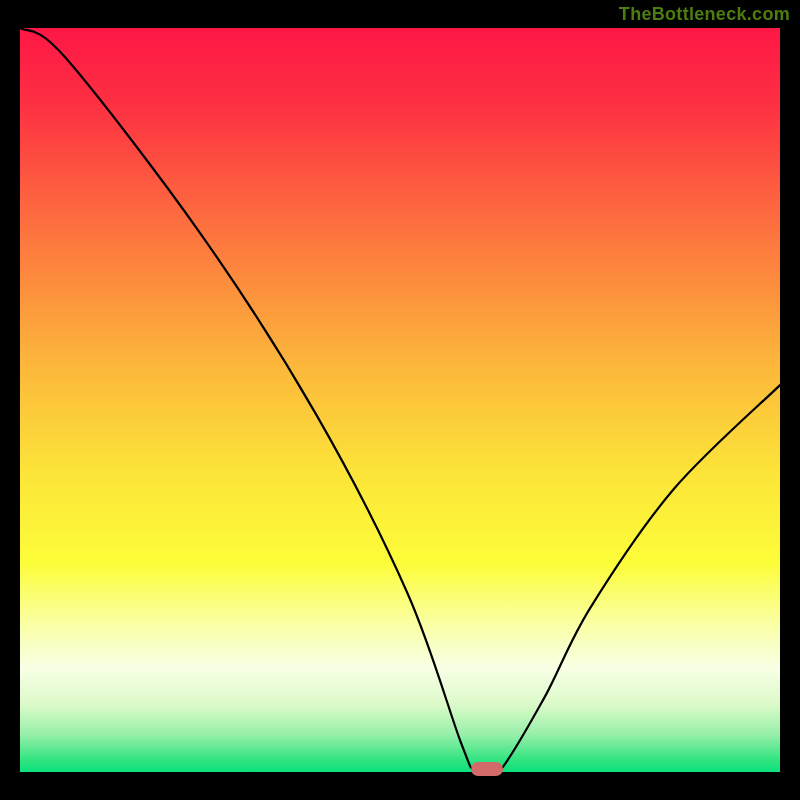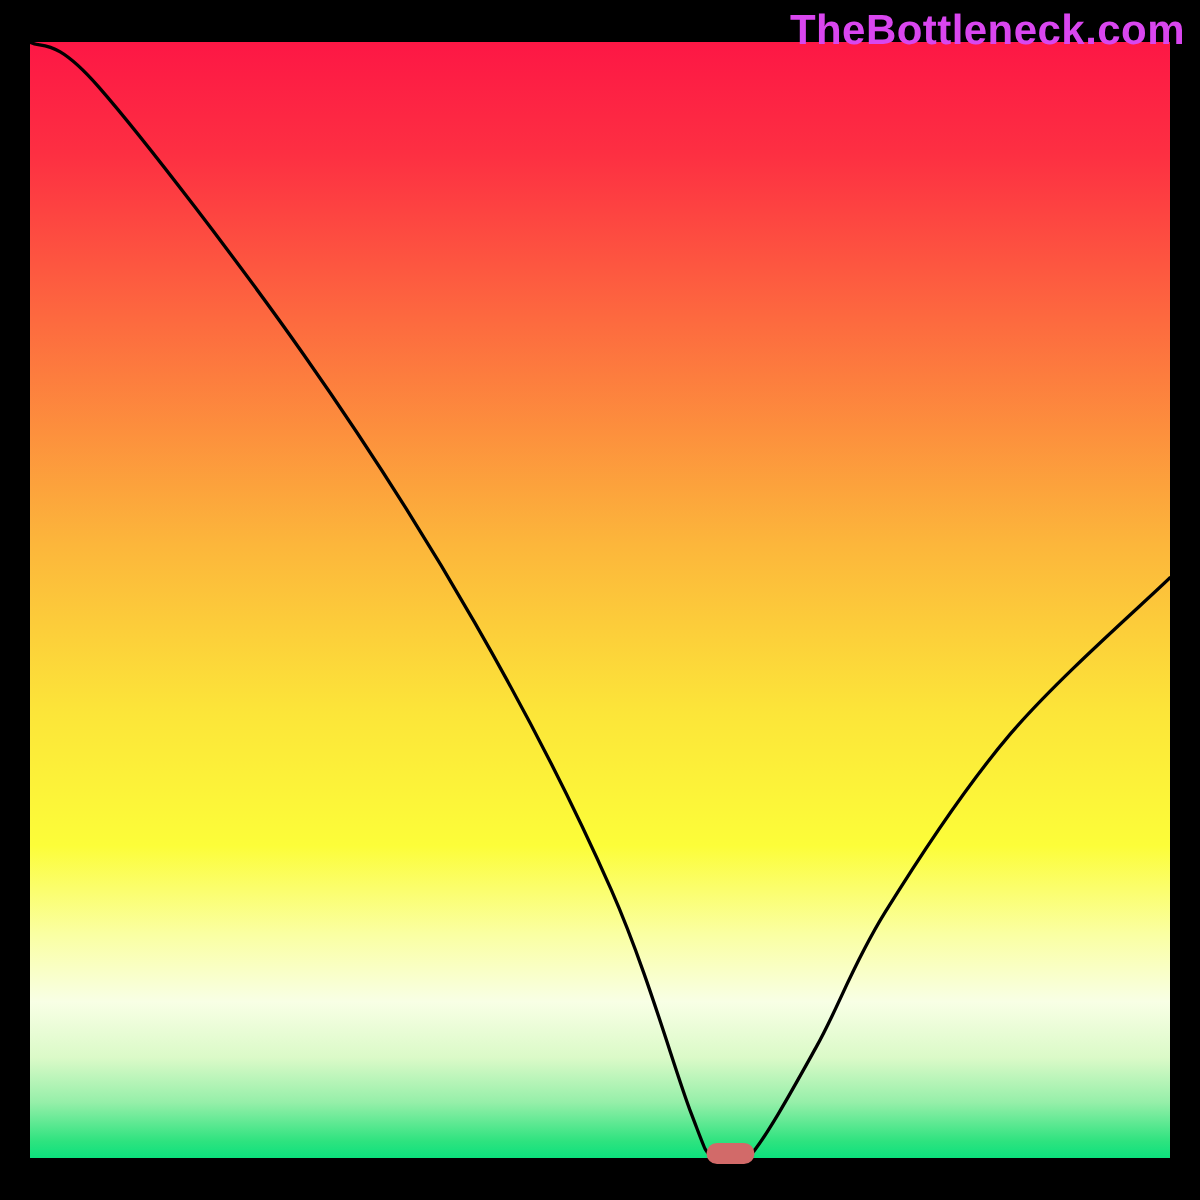--- a/index.html
+++ b/index.html
@@ -14,22 +14,22 @@
   .frame {
     position: relative;
     width: 800px;
     height: 800px;
     background: #000;
   }
   .watermark {
     position: absolute;
     top: 4px;
     right: 10px;
-    color: #d946ef;
-    font-size: 28px;
+    color: #4d7c0f;
+    font-size: 18px;
     font-weight: 600;
     letter-spacing: 0.3px;
     z-index: 10;
   }
   .plot-area {
     position: absolute;
     left: 20px;
     top: 28px;
     width: 760px;
     height: 744px;

